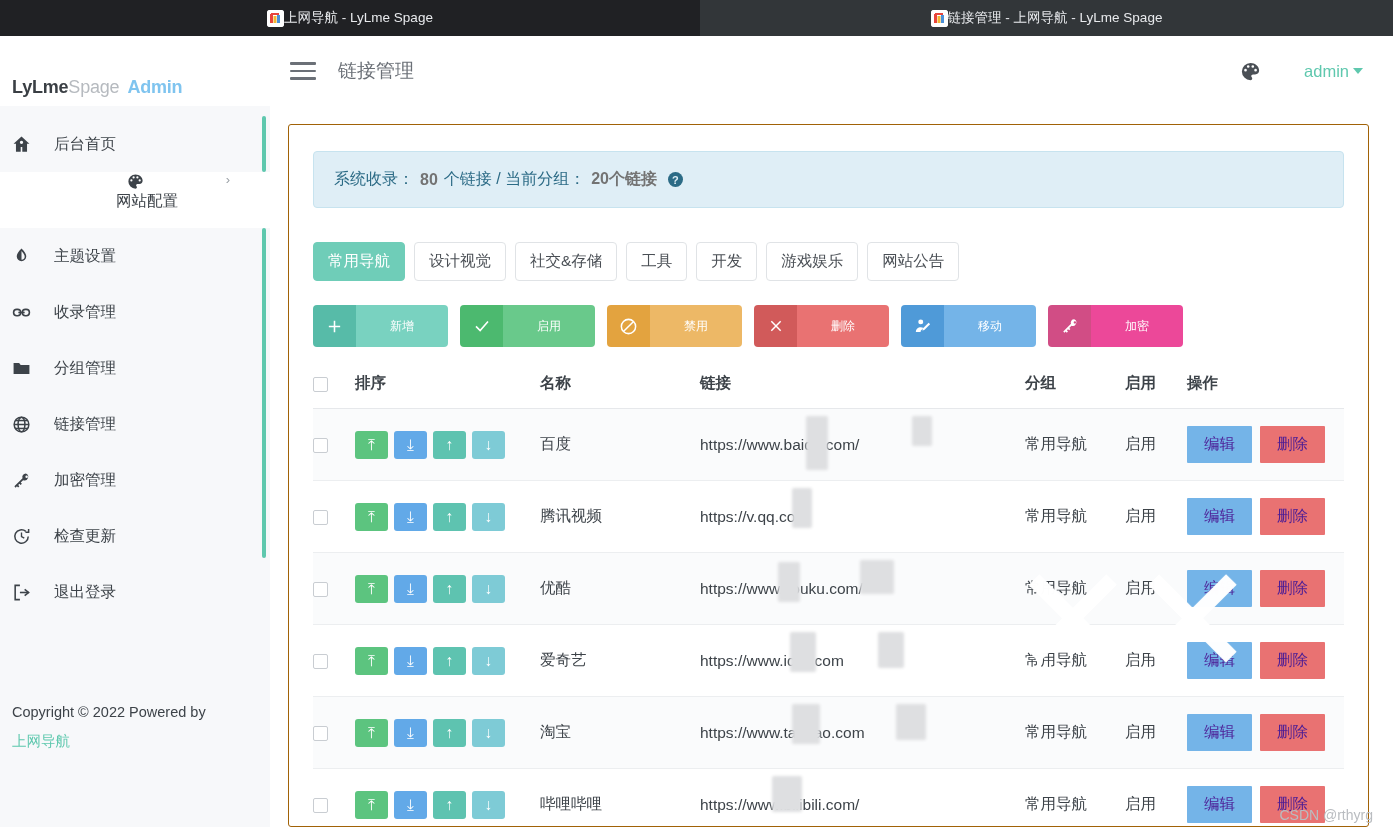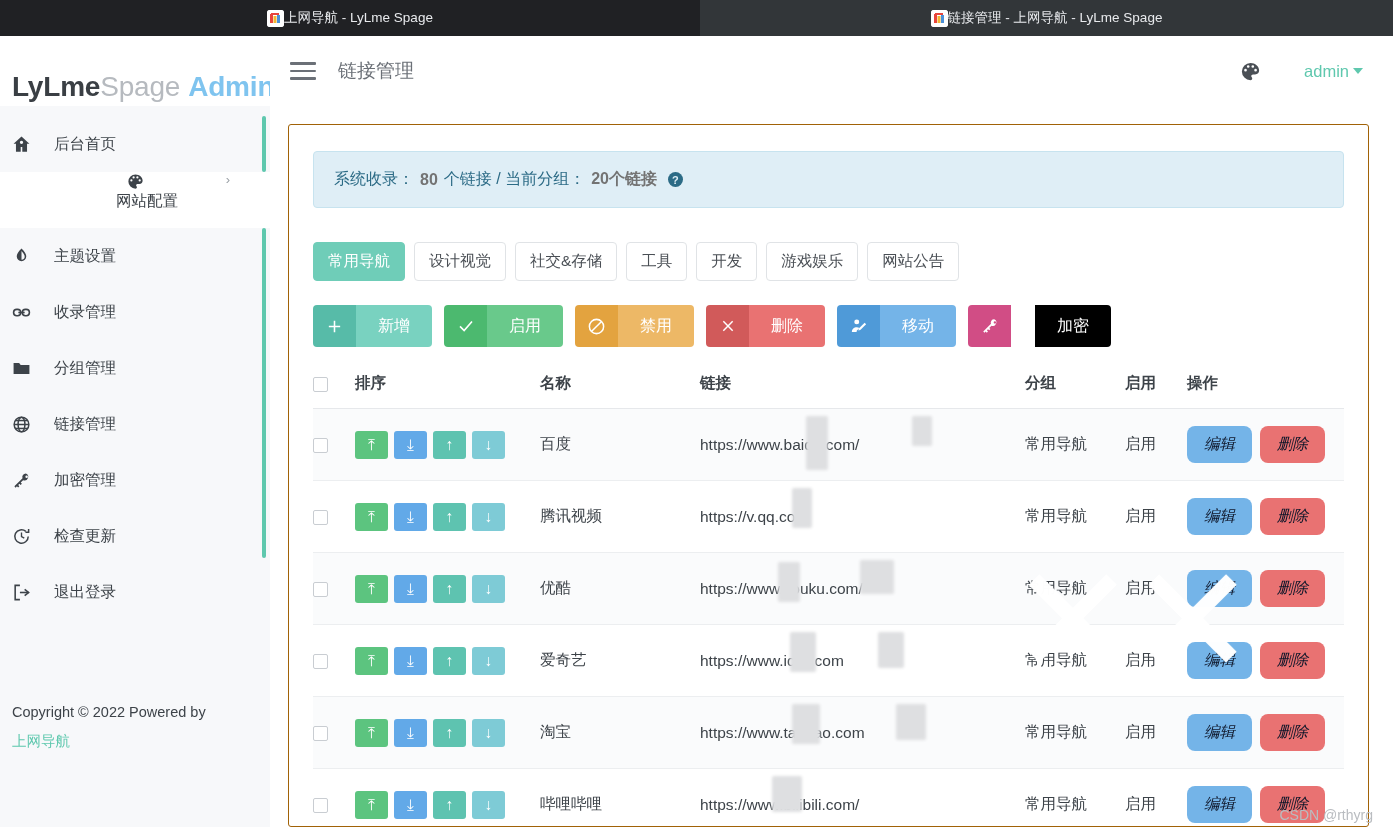--- a/index.html
+++ b/index.html
@@ -47,21 +47,21 @@
     position: relative;
     flex: none;
   }
   .brand {
     height: 70px;
     background: #ffffff;
     display: flex; align-items: center;
     padding-left: 12px;
     letter-spacing: -0.2px;
   }
-  .brand span { font-size: 28px; font-weight: bold; margin-top: 32px; }
+  .brand span { font-size: 18px; font-weight: bold; margin-top: 32px; }
   .brand .b1 { color: #3a3f44; }
   .brand .b2 { color: #b6babf; font-weight: normal; }
   .brand .b3 { color: #7fc4ef; margin-left: 8px; }
 
   .navlist { padding-top: 10px; position: relative; }
   .navitem {
     height: 56px;
     display: flex; align-items: center;
     padding-left: 12px;
     color: #3d4349;
@@ -151,29 +151,29 @@
   .actions { display: flex; gap: 12px; margin-bottom: 14px; flex-wrap: wrap; }
   .act {
     display: flex; align-items: stretch; border-radius: 4px; overflow: hidden;
     cursor: pointer; height: 42px;
   }
   .act .ai {
     width: 43px; display: flex; align-items: center; justify-content: center;
     color: #fff;
   }
   .act .al {
-    padding: 0 22px; display: flex; align-items: center;
-    color: #fff; font-size: 16px; white-space: nowrap;
+    padding: 0 34px; display: flex; align-items: center;
+    color: #fff; font-size: 12px; white-space: nowrap;
   }
   .act.teal   .ai { background: #57bba8; } .act.teal   .al { background: #79d2c0; }
   .act.green  .ai { background: #4cb96f; } .act.green  .al { background: #69c98b; }
   .act.orange .ai { background: #e3a33f; } .act.orange .al { background: #edb866; }
   .act.red    .ai { background: #d15a5a; } .act.red    .al { background: #e97272; }
   .act.blue   .ai { background: #4f9ad8; } .act.blue   .al { background: #74b4e8; }
-  .act.pink   .ai { background: #d14d85; } .act.pink   .al { background: #000000; margin-left: 24px; }
+  .act.pink   .ai { background: #d14d85; } .act.pink   .al { background: #ec4899; }
 
   table.grid { width: 100%; border-collapse: collapse; table-layout: fixed; }
   table.grid th {
     text-align: left; font-size: 15.5px; color: #3d4349; font-weight: bold;
     padding: 12px 0 14px 0; border-bottom: 1px solid #e6e8eb;
   }
   table.grid td {
     padding: 17px 0; font-size: 15.5px; color: #3d4349;
     border-bottom: 1px solid #eceef0; vertical-align: middle;
   }
@@ -197,22 +197,22 @@
     display: flex; align-items: center; justify-content: center;
     color: #fff; cursor: pointer;
   }
   .sb1 { background: #5cc47f; }
   .sb2 { background: #62a9e8; }
   .sb3 { background: #5ec3b0; }
   .sb4 { background: #7ecbd6; }
   .enabled-txt { color: #2f8d3d; }
   .opbtns { display: flex; gap: 8px; }
   .opb {
-    padding: 8px 17px; border-radius: 8px; color: #0f172a;
-    font-size: 15.5px; cursor: pointer; white-space: nowrap; font-style: italic;
+    padding: 8px 17px; border-radius: 1px; color: #4c1d95;
+    font-size: 15.5px; cursor: pointer; white-space: nowrap;
   }
   .opb.edit { background: #74b4e8; }
   .opb.del  { background: #e97272; }
 
   .link-cell { position: relative; white-space: nowrap; }
 
   
   .blob { position: absolute; background: #dedfe1; border-radius: 2px; filter: blur(1.6px); }
 
   

